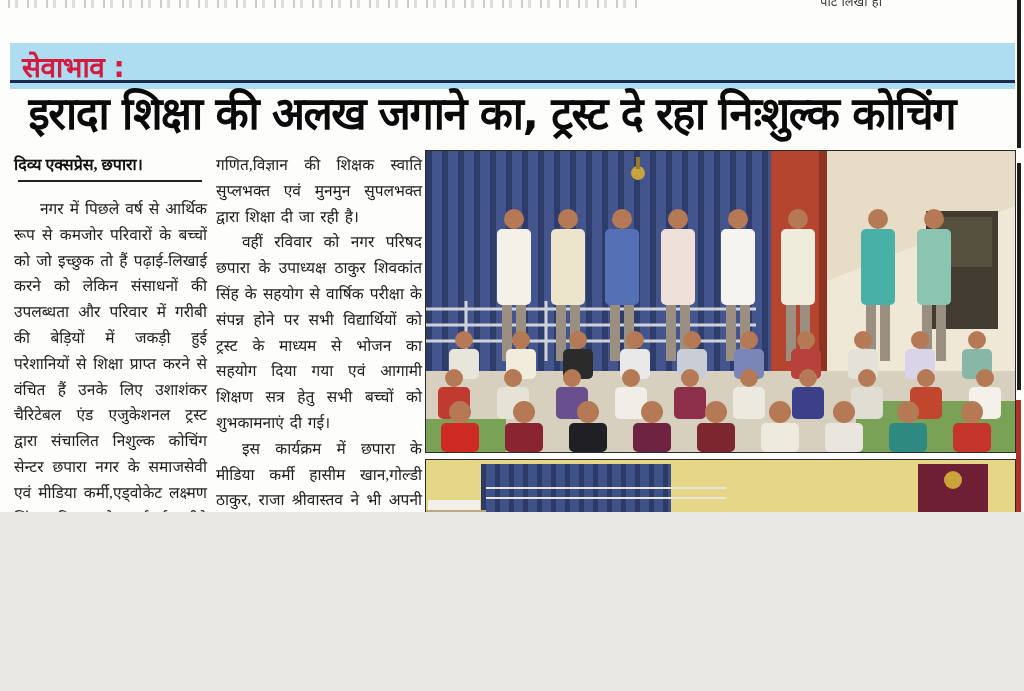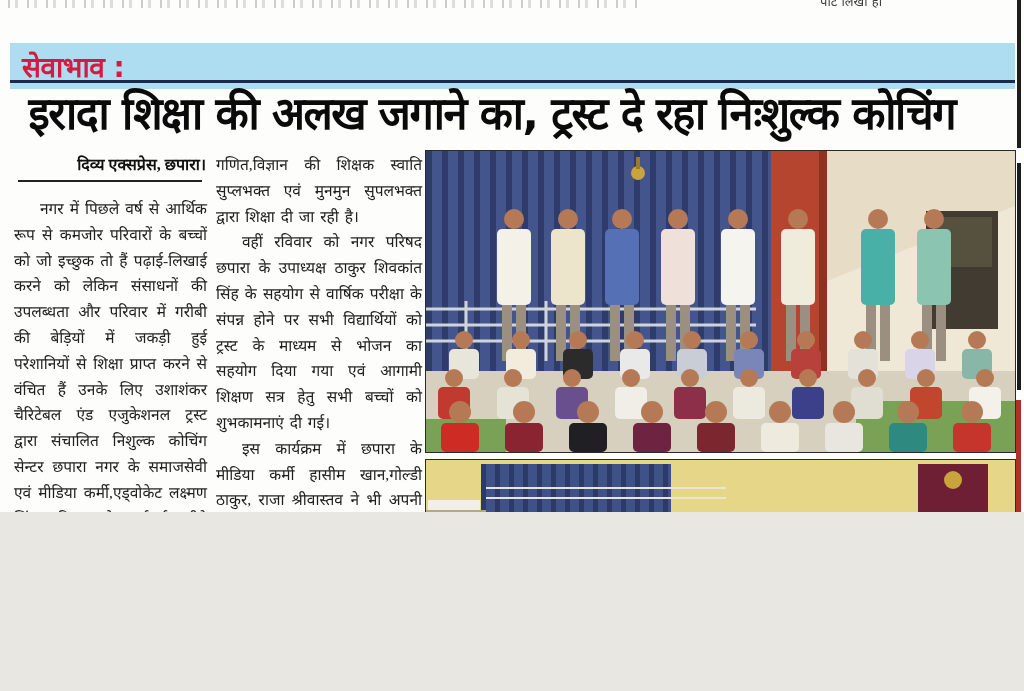--- a/index.html
+++ b/index.html
@@ -39,21 +39,21 @@
   }
   
   .headline{
     position:absolute;left:8px;top:85px;width:1008px;height:58px;
     font-size:45px;font-weight:bold;color:#0a0a0a;text-align:center;
     font-family:"DejaVu Sans",sans-serif;letter-spacing:-1.5px;line-height:58px;
     transform:scaleX(.96);transform-origin:left;white-space:nowrap;
   }
   
   .byline{
-    position:absolute;left:14px;top:153px;width:192px;text-align:right;
+    position:absolute;left:14px;top:153px;width:192px;text-align:left;
     font-size:16px;font-weight:bold;color:#111;
   }
   .byline-rule{
     position:absolute;left:18px;top:180px;width:184px;height:2px;background:#222;
   }
   .col{
     position:absolute;top:196px;font-size:15.5px;line-height:25.8px;color:#1e1e1e;
     text-align:justify;word-spacing:2px;
   }
   .col1{left:14px;width:193px;top:196px;}

